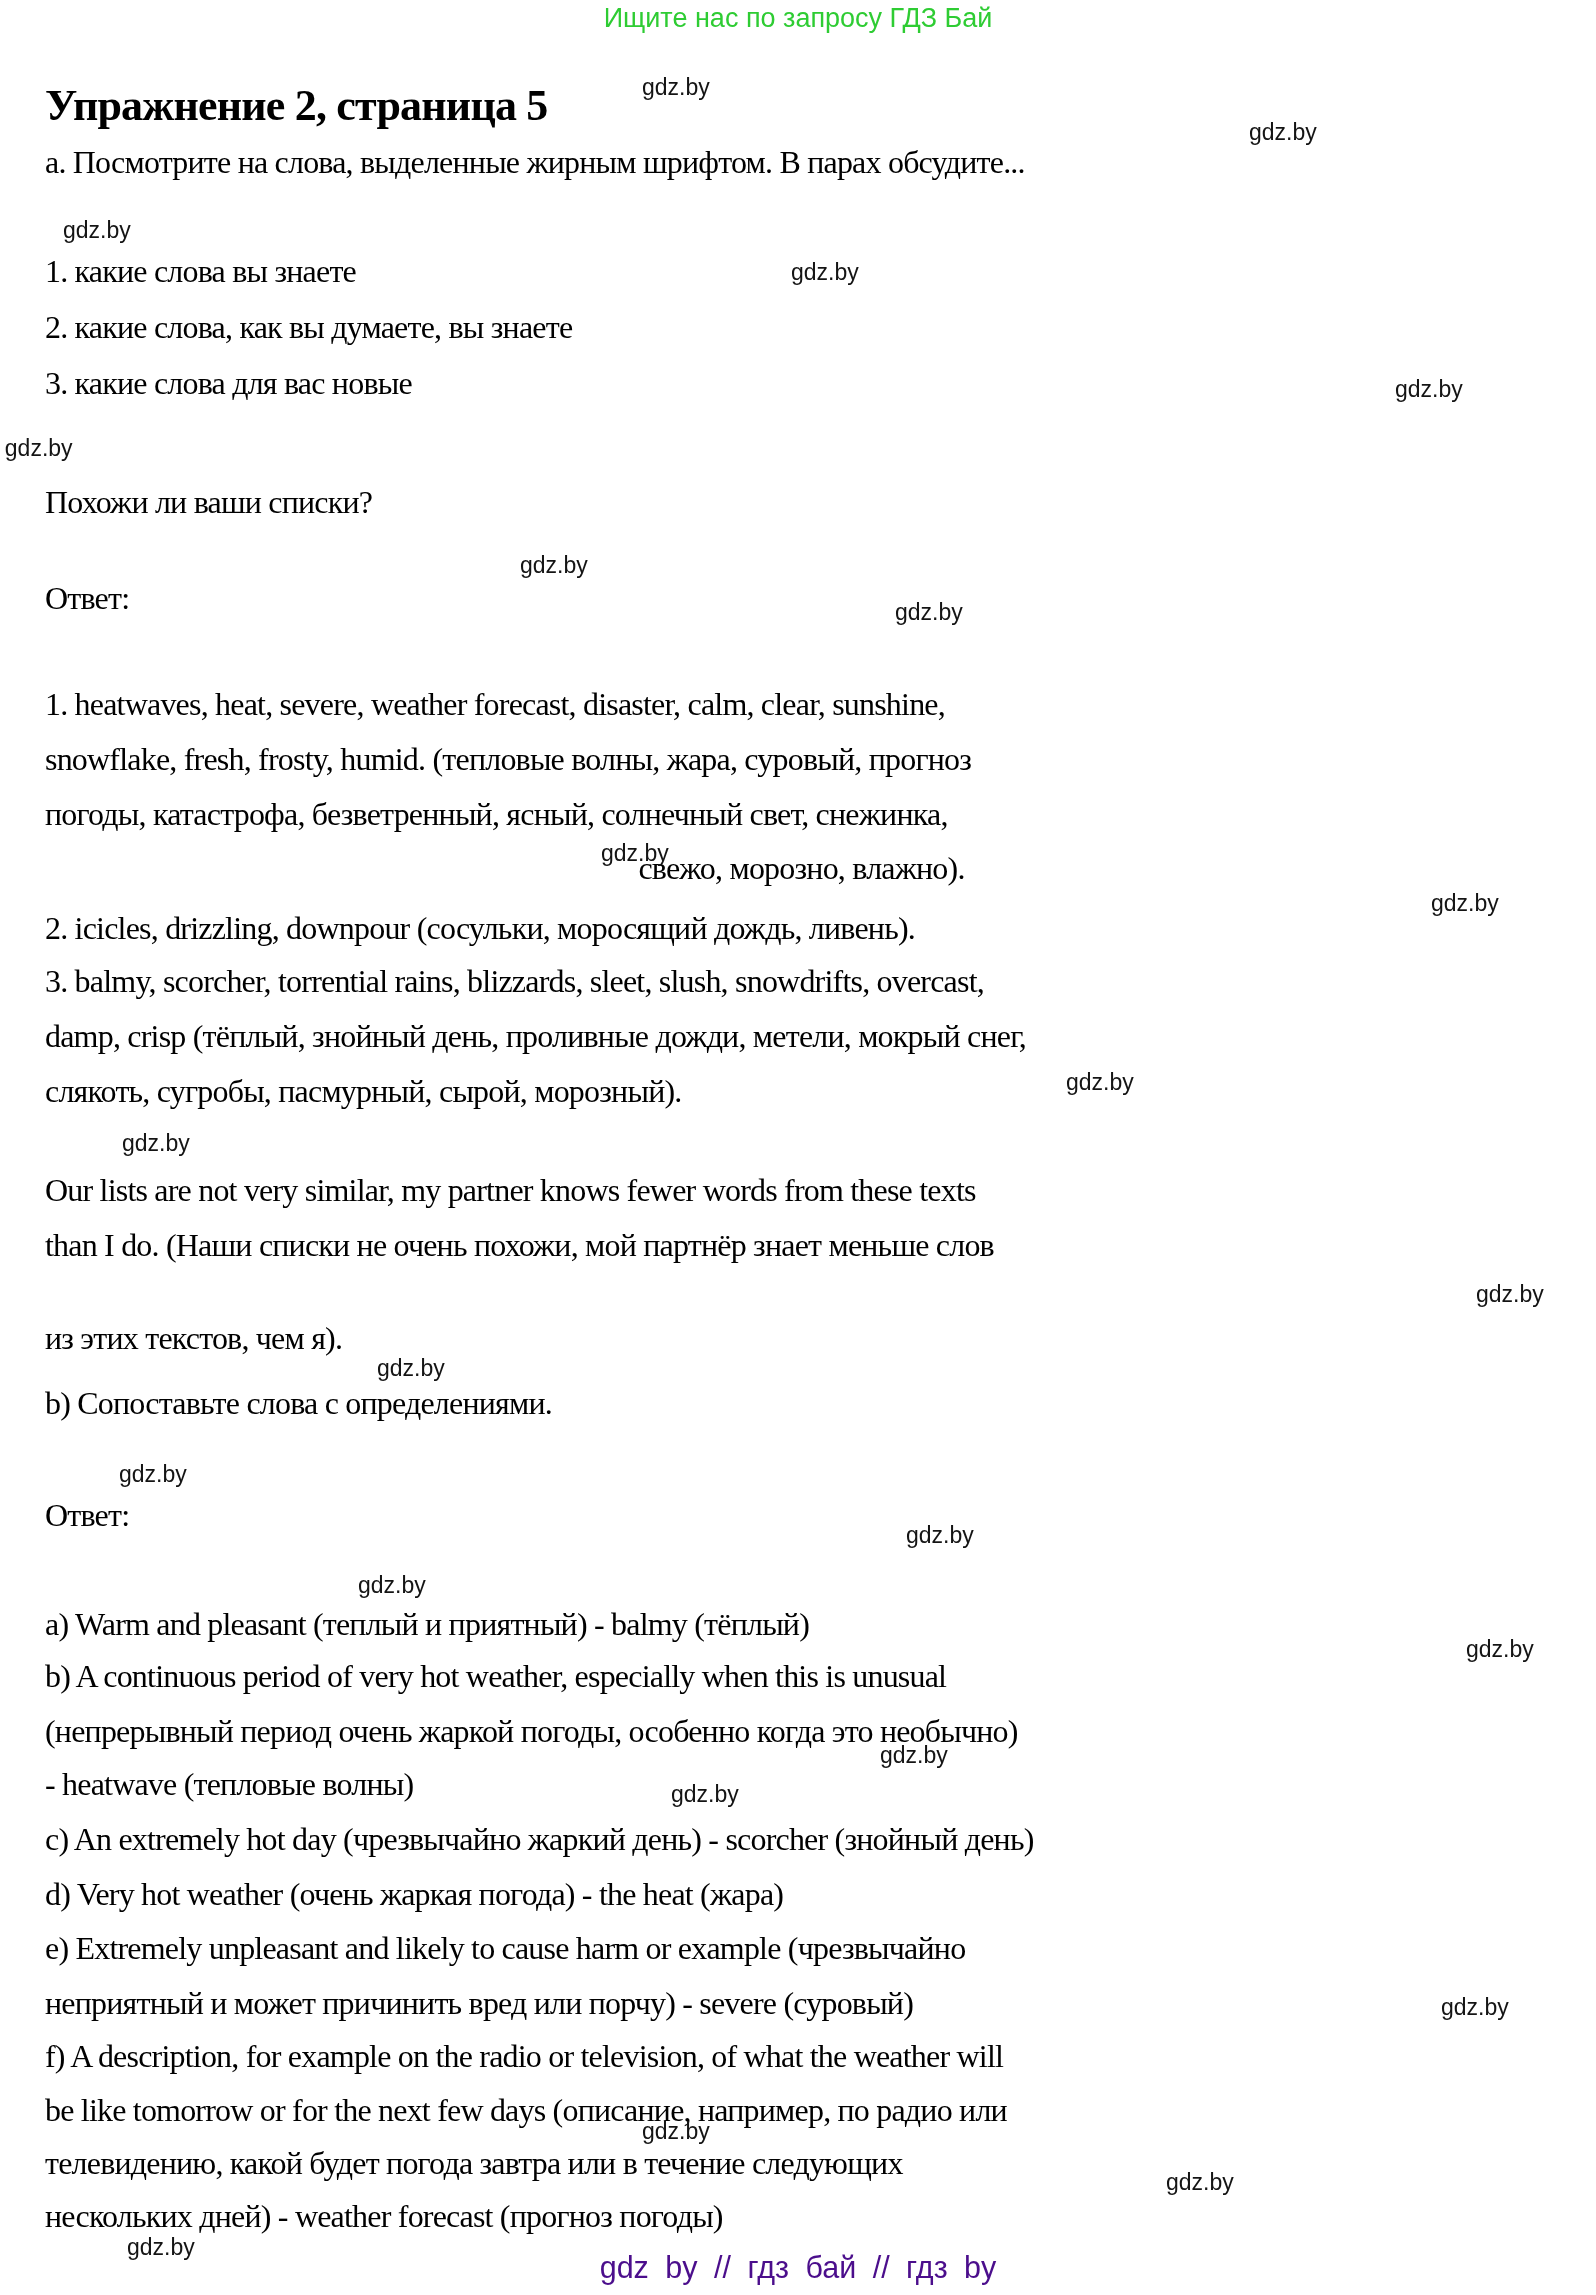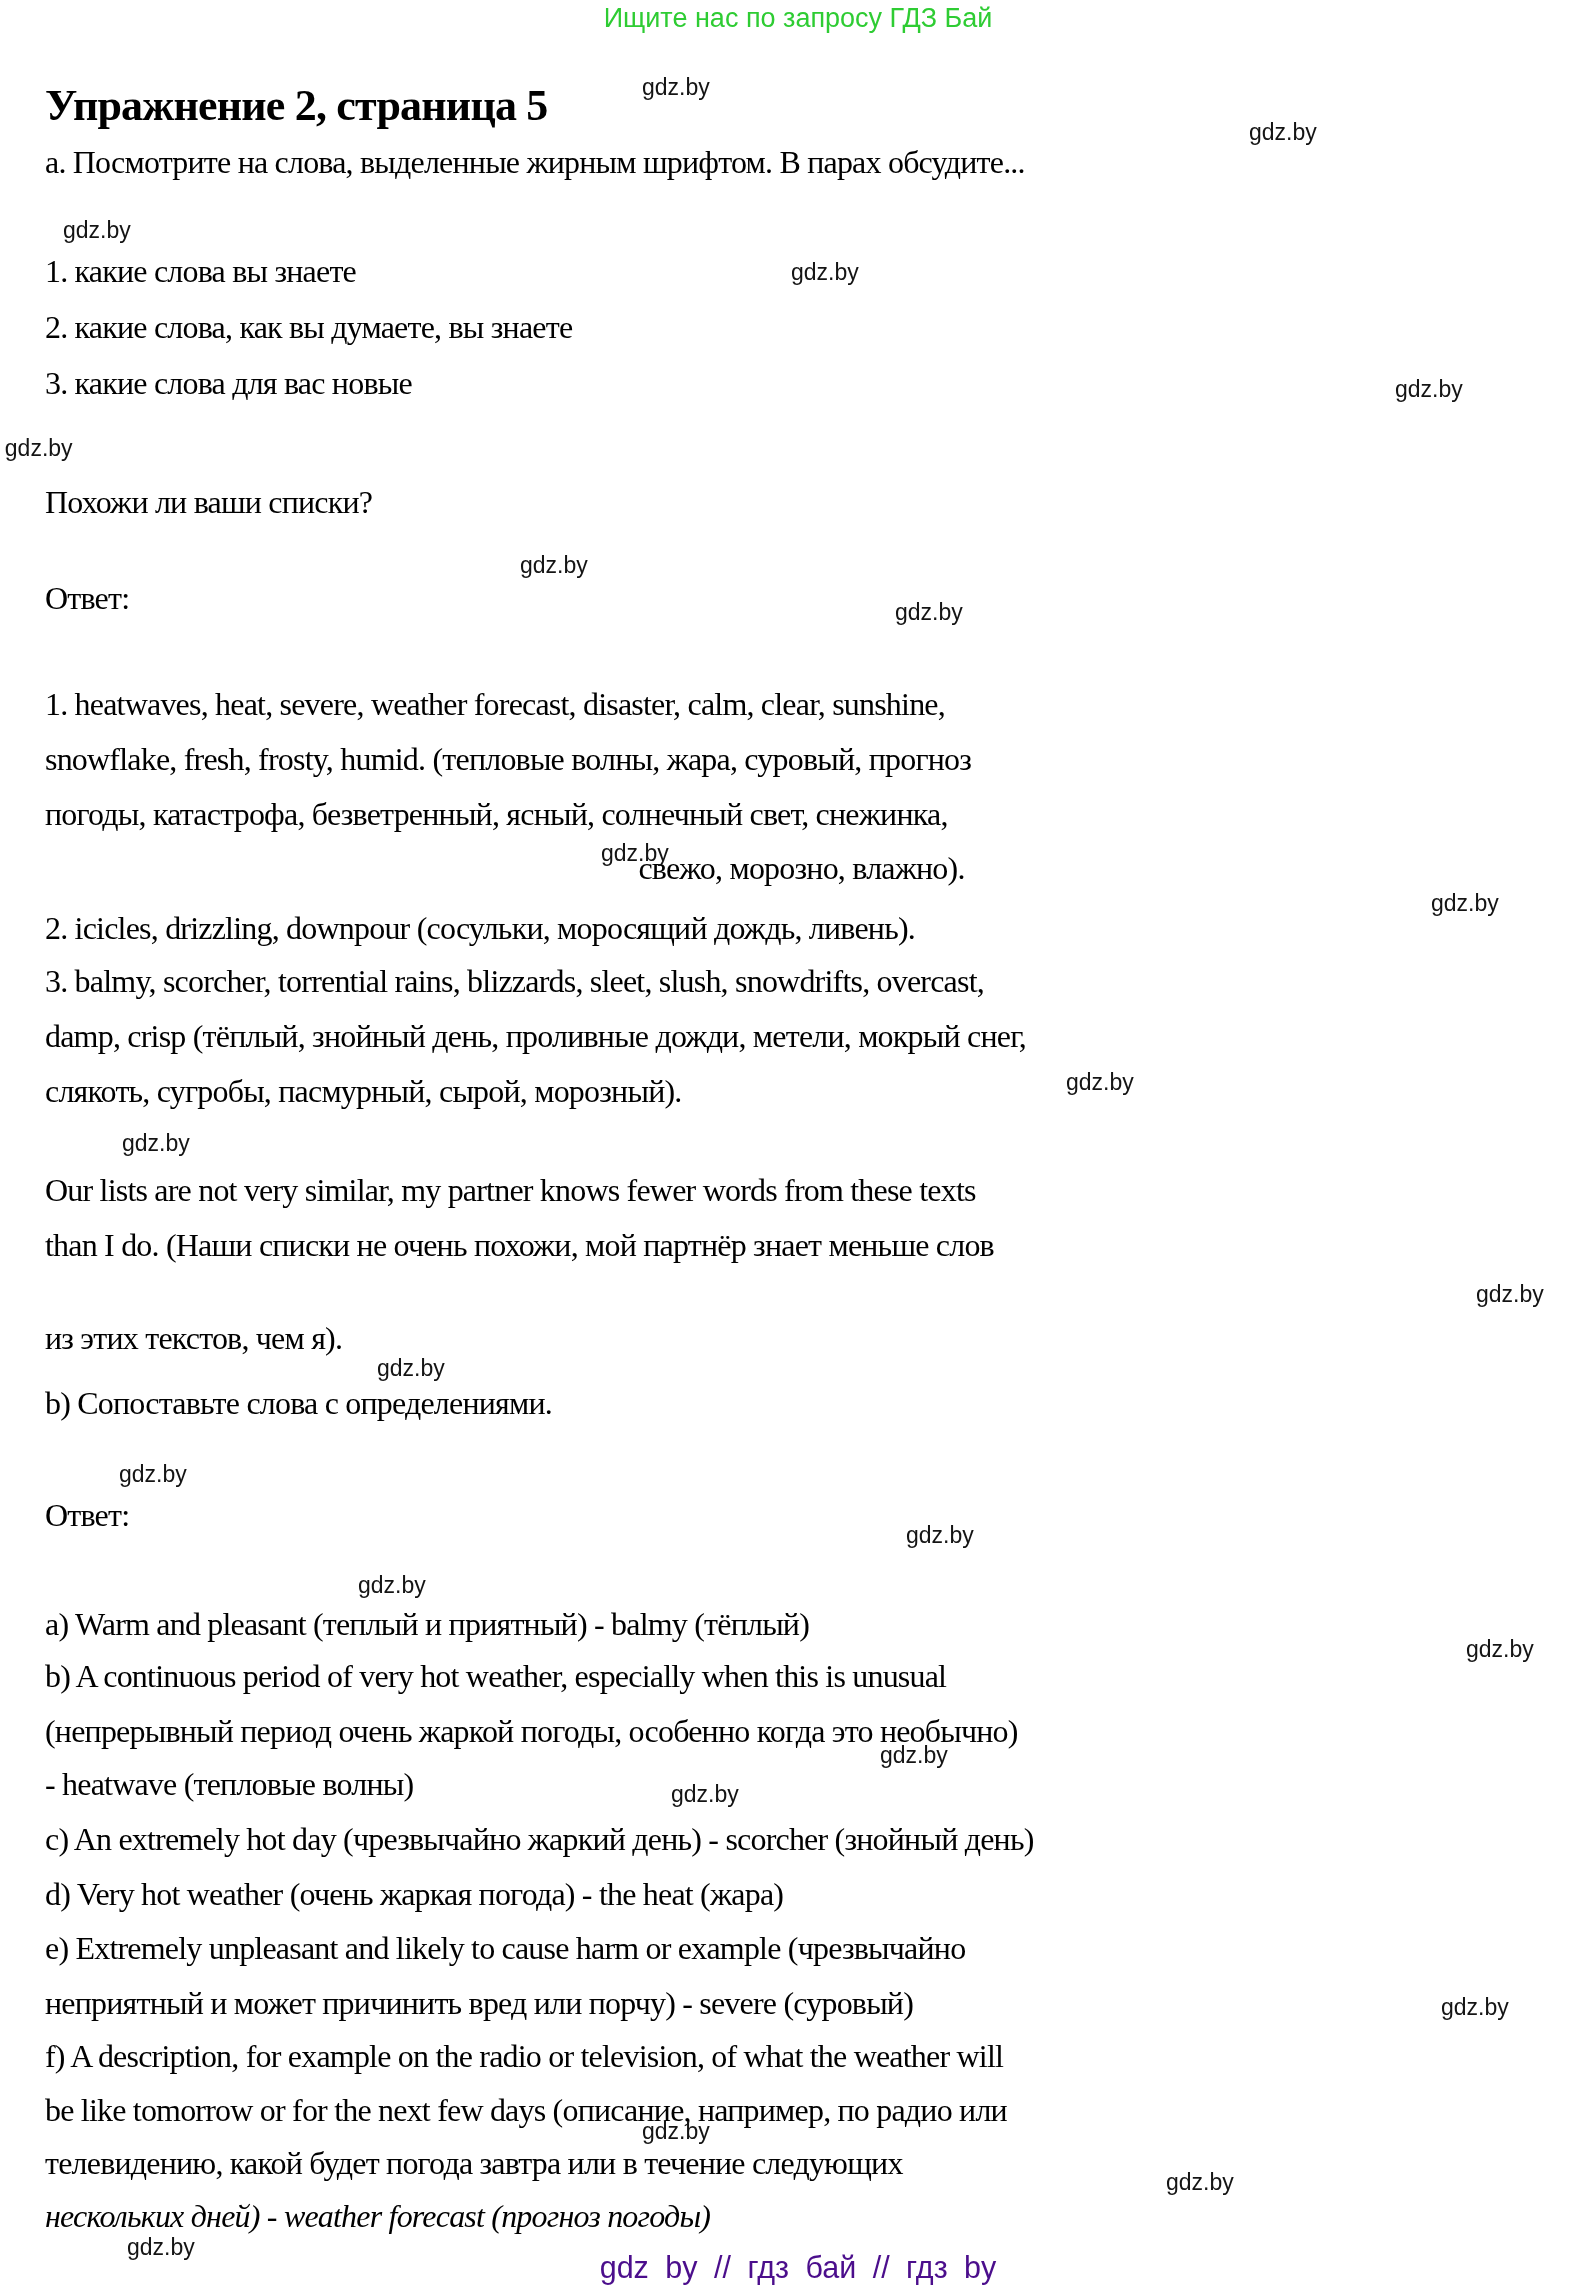--- a/index.html
+++ b/index.html
@@ -82,21 +82,21 @@
       <div class="line" style="top: 1650px; word-spacing: 0px;">b) A continuous period of very hot weather, especially when this is unusual</div>
       <div class="line" style="top: 1705px; word-spacing: 0px;">(непрерывный период очень жаркой погоды, особенно когда это необычно)</div>
       <div class="line" style="top: 1758px;">- heatwave (тепловые волны)</div>
       <div class="line" style="top: 1813px;">c) An extremely hot day (чрезвычайно жаркий день) - scorcher (знойный день)</div>
       <div class="line" style="top: 1868px;">d) Very hot weather (очень жаркая погода) - the heat (жара)</div>
       <div class="line" style="top: 1922px; word-spacing: 0px;">e) Extremely unpleasant and likely to cause harm or example (чрезвычайно</div>
       <div class="line" style="top: 1977px;">неприятный и может причинить вред или порчу) - severe (суровый)</div>
       <div class="line" style="top: 2030px; word-spacing: 0px;">f) A description, for example on the radio or television, of what the weather will</div>
       <div class="line" style="top: 2084px; word-spacing: 0px;">be like tomorrow or for the next few days (описание, например, по радио или</div>
       <div class="line" style="top: 2137px; word-spacing: 0px;">телевидению, какой будет погода завтра или в течение следующих</div>
-      <div class="line" style="top: 2190px; font-style: italic;">нескольких дней) - weather forecast (прогноз погоды)</div>
+      <div class="line" style="top: 2190px;">нескольких дней) - weather forecast (прогноз погоды)</div>
       <span class="wm" style="left: 642px; top: 74px;">gdz.by</span>
       <span class="wm" style="left: 1249px; top: 119px;">gdz.by</span>
       <span class="wm" style="left: 63px; top: 217px;">gdz.by</span>
       <span class="wm" style="left: 791px; top: 259px;">gdz.by</span>
       <span class="wm" style="left: 1395px; top: 376px;">gdz.by</span>
       <span class="wm" style="left: 4.8px; top: 435px;">gdz.by</span>
       <span class="wm" style="left: 520px; top: 552px;">gdz.by</span>
       <span class="wm" style="left: 895px; top: 599px;">gdz.by</span>
       <span class="wm" style="left: 601px; top: 840px;">gdz.by</span>
       <span class="wm" style="left: 1431px; top: 890px;">gdz.by</span>

